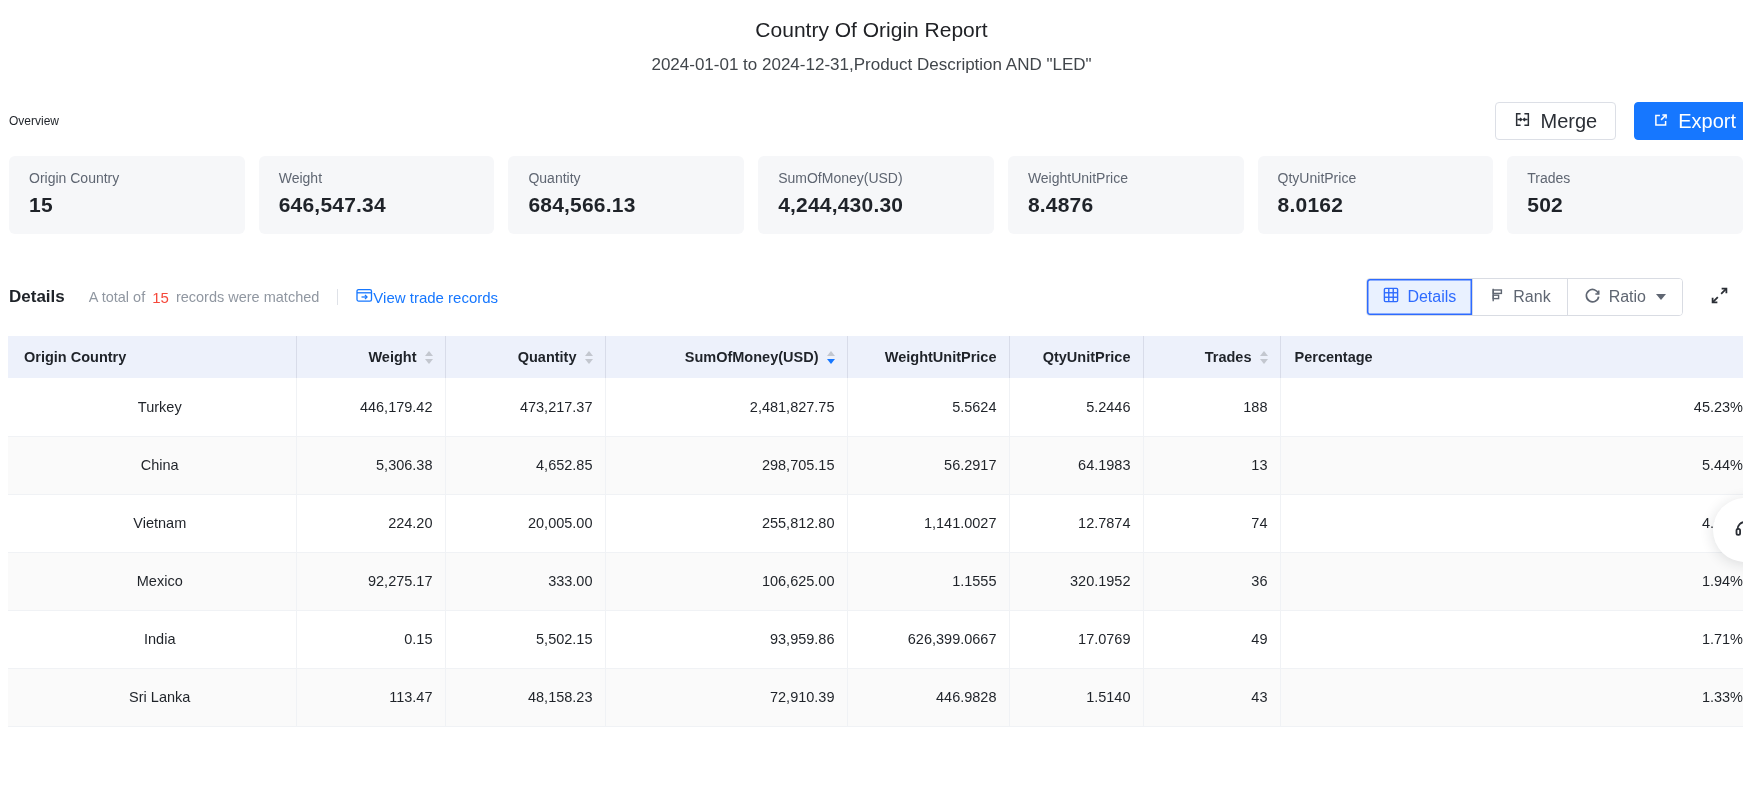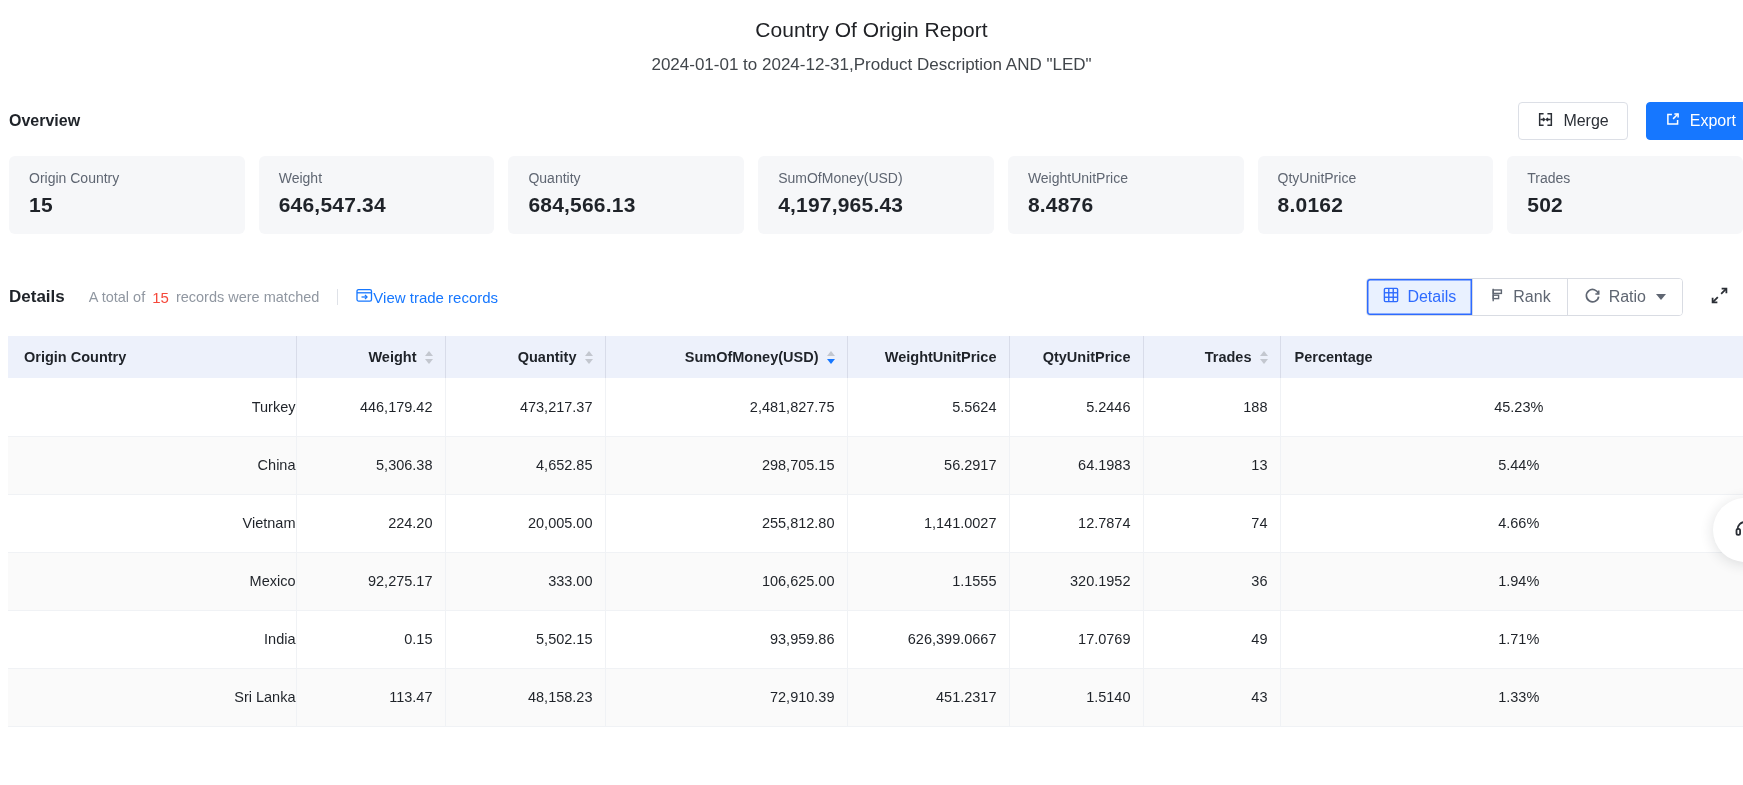--- a/index.html
+++ b/index.html
@@ -3,24 +3,24 @@
 <meta charset="utf-8">
 <style>
   *{box-sizing:border-box;margin:0;padding:0}
   html,body{width:1743px;height:785px;overflow:hidden}
   body{position:relative;background:#fff;color:#1f2329;font-family:"Liberation Sans",sans-serif}
 
   .page-title{margin-top:18px;text-align:center;font-size:21px;font-weight:500;color:#202226}
   .page-subtitle{margin-top:13px;text-align:center;font-size:17px;color:#41464b}
 
   .overview-bar{display:flex;justify-content:space-between;align-items:center;margin:27px 0 0 9px}
-  .overview-heading{font-size:16px;font-weight:700}
+  .overview-heading{font-size:12px;font-weight:400}
   .top-actions{display:flex;gap:18px;margin-right:-12px}
   .btn{display:inline-flex;align-items:center;gap:9px;height:38px;padding:0 18px;border-radius:4px;
-       font-size:16px;cursor:pointer;border:1px solid #dcdfe6;background:#fff;color:#2b2f36;white-space:nowrap}
+       font-size:20px;cursor:pointer;border:1px solid #dcdfe6;background:#fff;color:#2b2f36;white-space:nowrap}
   .btn-primary{background:#1677ff;border-color:#1677ff;color:#fff}
 
   .stat-cards{display:flex;gap:14px;margin:16px 0 0 9px}
   .stat-card{flex:1;min-width:0;height:78px;background:#f6f7f9;border-radius:6px;padding:14px 20px}
   .stat-label{font-size:14px;color:#5f6672;white-space:nowrap}
   .stat-value{margin-top:7px;font-size:21px;font-weight:700;letter-spacing:.2px;white-space:nowrap}
 
   .details-bar{display:flex;justify-content:space-between;align-items:center;margin:44px 9px 0 9px}
   .details-left{display:flex;align-items:center}
   .details-heading{font-size:17px;font-weight:700}
@@ -46,23 +46,23 @@
   .th-inner.left{justify-content:flex-start;padding-left:16px}
   .th-inner.right{justify-content:flex-end;padding-right:12px}
   .sorter{display:inline-flex;flex-direction:column;gap:3px;margin-left:8px}
   .sorter i{display:block;width:0;height:0;border-left:4.5px solid transparent;border-right:4.5px solid transparent}
   .sorter .up{border-bottom:5.5px solid #c3c7cf}
   .sorter .down{border-top:5.5px solid #c3c7cf}
   .sorter.desc .down{border-top-color:#1677ff}
   tbody td{height:58px;border-bottom:1px solid #f0f2f5;border-right:1px solid #f0f2f5;color:#1f2329}
   tbody td:last-child{border-right:none}
   tbody tr:nth-child(even){background:#fafafa}
-  td.txt{text-align:right;padding-left:16px}
+  td.txt{text-align:center;padding-left:16px}
   td.num{text-align:right;padding-right:12px}
-  td.pct{text-align:center;padding-left:14px}
+  td.pct{text-align:right;padding-left:14px}
 
   .float-btn{position:absolute;top:498px;right:-34px;width:64px;height:64px;border-radius:50%;background:#fff;
              box-shadow:0 2px 14px rgba(31,35,41,.14);display:flex;align-items:center;justify-content:center;cursor:pointer}
 </style>
 </head>
 <body>
 
 <h1 class="page-title">Country Of Origin Report</h1>
 <div class="page-subtitle">2024-01-01 to 2024-12-31,Product Description AND "LED"</div>
 
@@ -103,21 +103,21 @@
   <div class="stat-card">
     <div class="stat-label">Weight</div>
     <div class="stat-value">646,547.34</div>
   </div>
   <div class="stat-card">
     <div class="stat-label">Quantity</div>
     <div class="stat-value">684,566.13</div>
   </div>
   <div class="stat-card">
     <div class="stat-label">SumOfMoney(USD)</div>
-    <div class="stat-value">4,197,965.43</div>
+    <div class="stat-value">4,244,430.30</div>
   </div>
   <div class="stat-card">
     <div class="stat-label">WeightUnitPrice</div>
     <div class="stat-value">8.4876</div>
   </div>
   <div class="stat-card">
     <div class="stat-label">QtyUnitPrice</div>
     <div class="stat-value">8.0162</div>
   </div>
   <div class="stat-card">
@@ -315,21 +315,21 @@
         <td class="num">626,399.0667</td>
         <td class="num">17.0769</td>
         <td class="num">49</td>
         <td class="pct">1.71%</td>
       </tr>
       <tr>
         <td class="txt">Sri Lanka</td>
         <td class="num">113.47</td>
         <td class="num">48,158.23</td>
         <td class="num">72,910.39</td>
-        <td class="num">451.2317</td>
+        <td class="num">446.9828</td>
         <td class="num">1.5140</td>
         <td class="num">43</td>
         <td class="pct">1.33%</td>
       </tr>
     </tbody>
 </table>
 
 <div class="float-btn">
   <span>
     <svg width="24" height="24" viewBox="0 0 24 24" fill="none" stroke="#2b2f36" stroke-width="1.8">

